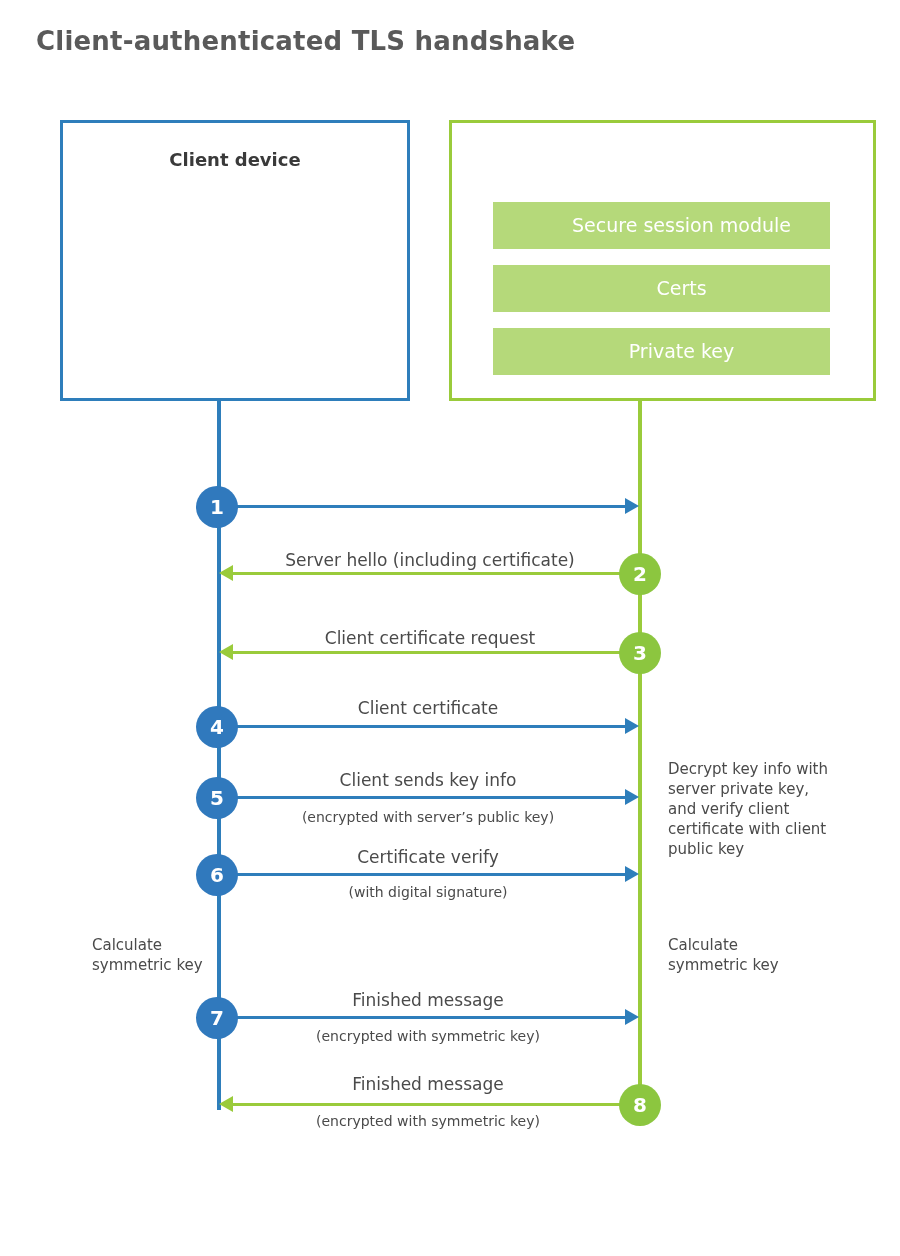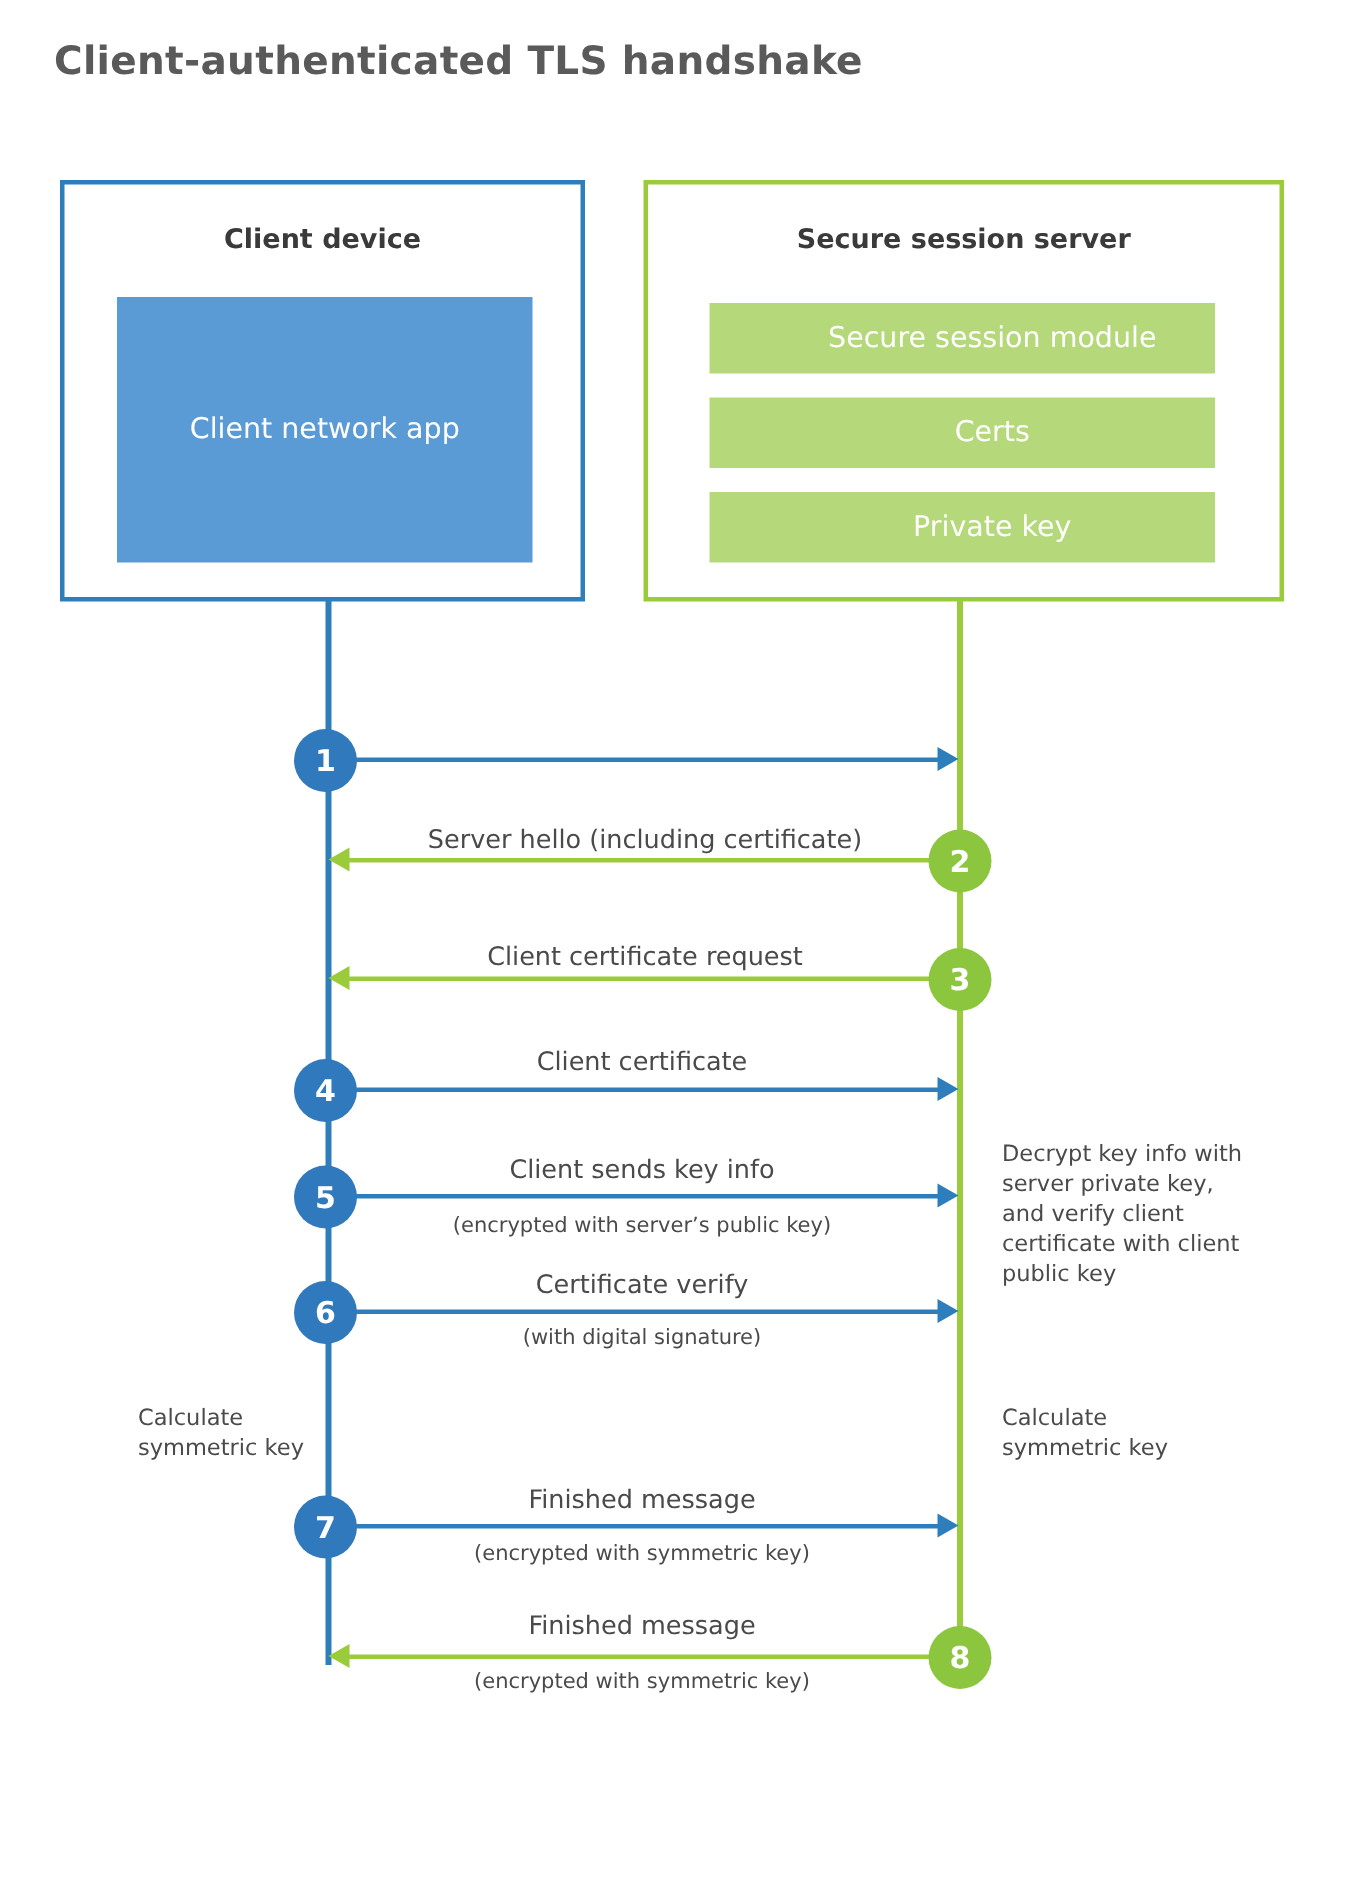--- a/index.html
+++ b/index.html
@@ -32,20 +32,21 @@
     color: #5a5a5a;
     letter-spacing: 0.2px;
     white-space: nowrap;
   }
 
   
   .party-box {
     position: absolute;
     box-sizing: border-box;
     background: #ffffff;
+    margin-left: 20px;
   }
   #client-box {
     left: 40px;
     top: 120px;
     width: 350px;
     height: 281px;
     border: 3px solid #2e7ebb;
   }
   #server-box {
     left: 429px;
@@ -175,25 +176,23 @@
 </style>
 </head>
 <body>
 
 <div id="diagram">
 
   <div class="page-title">Client-authenticated TLS handshake</div>
 
   <div id="client-box" class="party-box">
     <div class="party-title">Client device</div>
-    <div id="client-app-block" class="inner-block">Client network app</div>
   </div>
 
   <div id="server-box" class="party-box">
-    <div class="party-title">Secure session server</div>
     <div id="server-block-0" class="inner-block server-block">Secure session module</div>
     <div id="server-block-1" class="inner-block server-block">Certs</div>
     <div id="server-block-2" class="inner-block server-block">Private key</div>
   </div>
 
   <div id="client-lifeline" class="lifeline"></div>
   <div id="server-lifeline" class="lifeline"></div>
 
   <div class="msg-line c2s" style="left:219px; top:505px; width:407px;"></div>
   <div class="arrow-head right" style="left:625px; top:498px;"></div>

